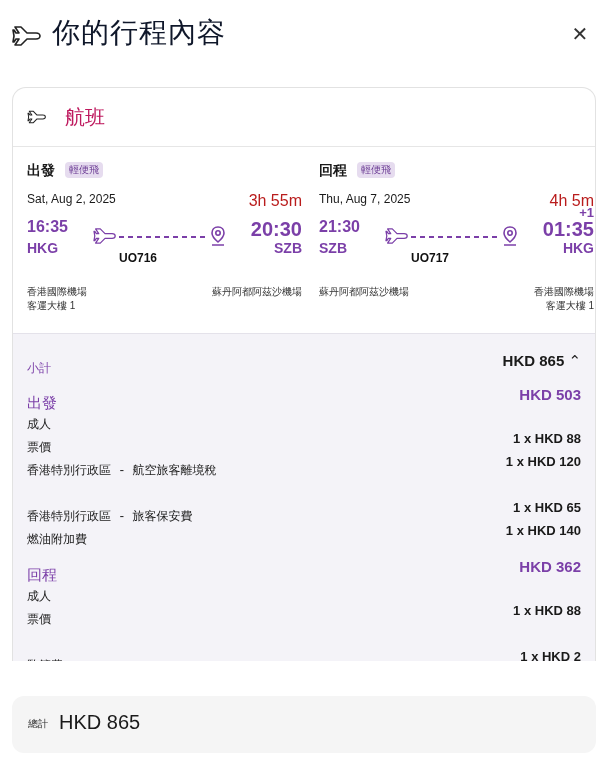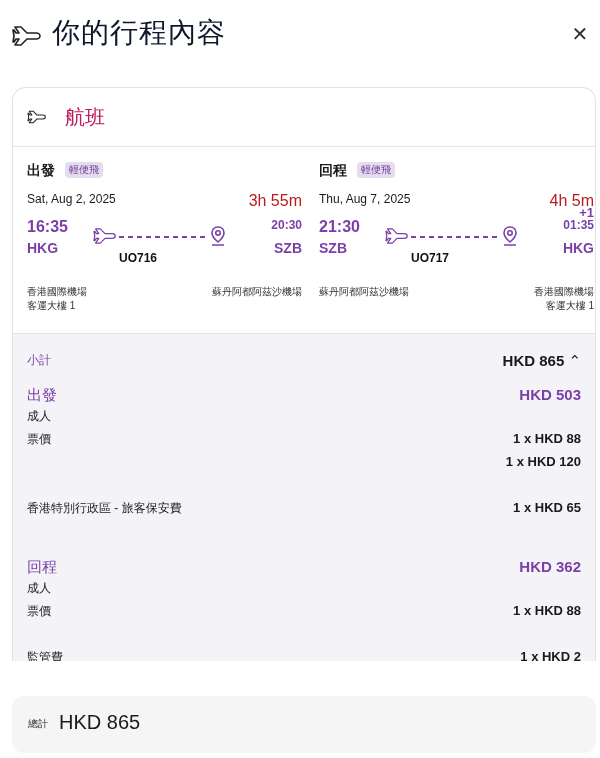--- a/index.html
+++ b/index.html
@@ -24,31 +24,31 @@
   .legs { position:relative; height:186px; }
   .leg { position:absolute; top:0; width:275px; height:186px; }
   .leg.out { left:14px; }
   .leg.ret { left:306px; }
   .leg .dir { position:absolute; left:0; top:15px; font-size:14px; font-weight:bold; color:#1a1a1a; }
   .leg .badge { position:absolute; left:38px; top:15px; font-size:10px; color:#6b3b94; background:#e6dcef; border-radius:4px; padding:1px 4px; }
   .leg .date { position:absolute; left:0; top:45px; font-size:12px; color:#1a1a1a; }
   .leg .dur { position:absolute; right:0; top:45px; font-size:16px; color:#b91c1c; }
   .leg .plus { position:absolute; right:0; top:58px; font-size:13px; font-weight:bold; color:#7b3fa8; }
   .leg .t1 { position:absolute; left:0; top:71px; font-size:16px; font-weight:bold; color:#7b3fa8; }
-  .leg .t2 { position:absolute; right:0; top:71px; font-size:12px; font-weight:bold; color:#7b3fa8; }
+  .leg .t2 { position:absolute; right:0; top:71px; font-size:20px; font-weight:bold; color:#7b3fa8; }
   .leg .c1 { position:absolute; left:0; top:93px; font-size:14px; font-weight:bold; color:#7b3fa8; }
   .leg .c2 { position:absolute; right:0; top:93px; font-size:14px; font-weight:bold; color:#7b3fa8; }
   .leg .route { position:absolute; left:66px; top:78px; width:140px; height:22px; }
   .leg .fno { position:absolute; left:92px; top:104px; font-size:12px; font-weight:bold; color:#111; }
   .leg .a1 { position:absolute; left:0; top:138px; font-size:10px; color:#333; line-height:14px; }
   .leg .a2 { position:absolute; right:0; top:138px; font-size:10px; color:#333; line-height:14px; text-align:right; }
 
   .summary { position:absolute; left:0; top:245px; width:582px; height:330px; background:#f4f3f8; border-top:1px solid #e4e2ea; }
   .row { position:absolute; left:14px; right:14px; height:22px; font-size:12px; color:#1a1a1a; }
-  .row .l { position:absolute; left:0; top:0; }
+  .row .l { position:absolute; left:0; top:8px;font-family:Liberation Mono, monospace; }
   .row .r { position:absolute; right:0; top:0; font-weight:bold; font-size:13px; }
   .row.sub .l { color:#7b3fa8; font-size:12px; }
   .row.sub .r { font-size:15px; color:#1a1a1a; }
   .row.sec .l { color:#7b3fa8; font-size:15px; }
   .row.sec .r { color:#7b3fa8; font-size:15px; }
 
   .total { position:absolute; left:12px; top:696px; width:584px; height:57px; background:#f5f5f5; border-radius:12px; }
   .total .lbl { position:absolute; left:16px; top:21px; font-size:10px; color:#333; }
   .total .val { position:absolute; left:47px; top:15px; font-size:20px; color:#1a1a1a; }
 </style>
@@ -146,25 +146,30 @@
       <span class="r">HKD 503</span>
     </div>
     <div class="row" style="top:74px">
         <span class="l">成人</span>
       </div>
     <div class="row" style="top:97px">
         <span class="l">票價</span>
         <span class="r">1 x HKD 88</span>
       </div>
     <div class="row" style="top:120px">
+        <span class="l">香港特別行政區 - 航空旅客離境稅</span>
         <span class="r">1 x HKD 120</span>
       </div>
     <div class="row" style="top:166px">
         <span class="l">香港特別行政區 - 旅客保安費</span>
         <span class="r">1 x HKD 65</span>
+      </div>
+    <div class="row" style="top:189px">
+        <span class="l">燃油附加費</span>
+        <span class="r">1 x HKD 140</span>
       </div>
 
     <div class="row sec" style="top:224px">
       <span class="l">回程</span>
       <span class="r">HKD 362</span>
     </div>
     <div class="row" style="top:246px">
         <span class="l">成人</span>
       </div>
     <div class="row" style="top:269px">

